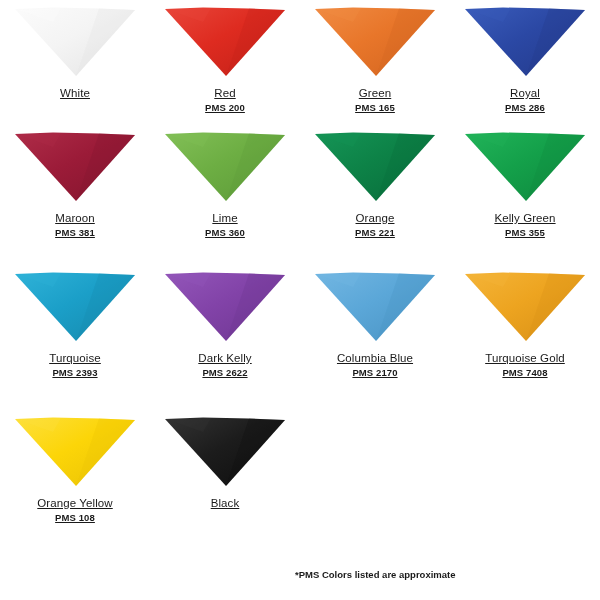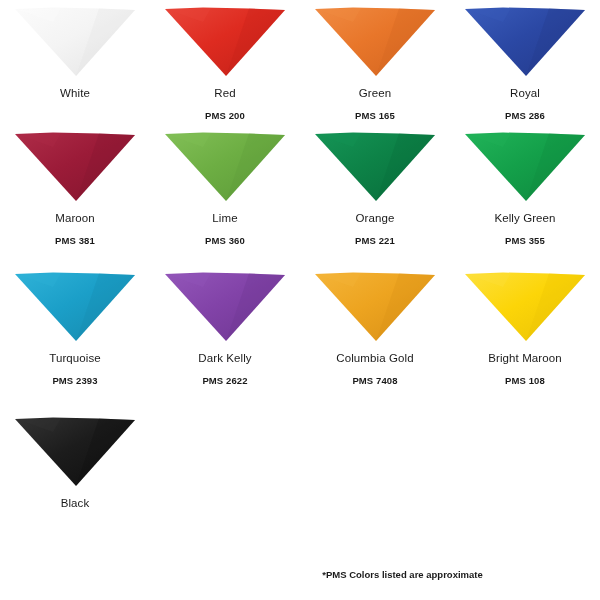--- a/index.html
+++ b/index.html
@@ -13,20 +13,21 @@
     font-family: "Liberation Sans", sans-serif;
     color: #1a1a1a;
     overflow: hidden;
   }
 
   #swatch-chart {
     width: 524px;
     height: 600px;
     position: relative;
     box-sizing: border-box;
+    text-decoration: underline;
   }
 
   .swatch-grid {
     display: grid;
     grid-template-columns: repeat(4, 150px);
     grid-template-rows: 125px 140px 145px 140px;
     width: 600px;
   }
 
   .swatch-cell {
@@ -57,31 +58,31 @@
     margin-top: 9px;
     text-align: center;
     letter-spacing: 0.1px;
     white-space: nowrap;
   }
 
   .swatch-pms {
     font-size: 9.5px;
     font-weight: 700;
     color: #1a1a1a;
-    margin-top: 11px;
+    margin-top: 3px;
     text-align: center;
     letter-spacing: 0.1px;
     white-space: nowrap;
   }
 
   .footnote {
     position: absolute;
     right: 14px;
     bottom: 18px;
-    text-align: center;
+    text-align: left;
     font-size: 9.5px;
     font-weight: 700;
     line-height: 1.45;
     color: #1a1a1a;
     width: 215px;
   }
   .footnote div {
     white-space: nowrap;
   }
 </style>
@@ -267,50 +268,68 @@
             <path d="M6,4 L48,2 L40,16 Z" fill="#9356b9" opacity="0.35"></path>
           </svg>
         </div>
         <div class="swatch-name">Dark Kelly</div>
         <div class="swatch-pms">PMS 2622</div>
       </div>
       <div class="swatch-cell">
         <div class="bandana">
           <svg viewBox="0 0 124 72" preserveAspectRatio="none">
             <defs>
+              <linearGradient id="grad12" x1="0" y1="0" x2="1" y2="1">
+                <stop offset="0%" stop-color="#72b6e2"></stop>
+                <stop offset="45%" stop-color="#5ba7d8"></stop>
+                <stop offset="100%" stop-color="#4992c2"></stop>
+              </linearGradient>
+            </defs>
+            <path d="M2,3 L40,1.5 L86,2.5 L122,4 L63,70 Z" fill="url(#grad12)"></path>
+            <path d="M86,2.5 L122,4 L63,70 Z" fill="#4992c2" opacity="0.28"></path>
+            <path d="M6,4 L48,2 L40,16 Z" fill="#72b6e2" opacity="0.35"></path>
+          </svg>
+        </div>
+        <div class="swatch-name">Columbia Blue</div>
+        <div class="swatch-pms">PMS 2170</div>
+      </div>
+      <div class="swatch-cell">
+        <div class="bandana">
+          <svg viewBox="0 0 124 72" preserveAspectRatio="none">
+            <defs>
               <linearGradient id="grad13" x1="0" y1="0" x2="1" y2="1">
                 <stop offset="0%" stop-color="#f4b438"></stop>
                 <stop offset="45%" stop-color="#eda420"></stop>
                 <stop offset="100%" stop-color="#d78f15"></stop>
               </linearGradient>
             </defs>
             <path d="M2,3 L40,1.5 L86,2.5 L122,4 L63,70 Z" fill="url(#grad13)"></path>
             <path d="M86,2.5 L122,4 L63,70 Z" fill="#d78f15" opacity="0.28"></path>
             <path d="M6,4 L48,2 L40,16 Z" fill="#f4b438" opacity="0.35"></path>
           </svg>
         </div>
-        <div class="swatch-name">Columbia Gold</div>
+        <div class="swatch-name">Turquoise Gold</div>
         <div class="swatch-pms">PMS 7408</div>
       </div>
       <div class="swatch-cell">
         <div class="bandana">
           <svg viewBox="0 0 124 72" preserveAspectRatio="none">
             <defs>
               <linearGradient id="grad14" x1="0" y1="0" x2="1" y2="1">
                 <stop offset="0%" stop-color="#fde03c"></stop>
                 <stop offset="45%" stop-color="#fcd508"></stop>
                 <stop offset="100%" stop-color="#e8c105"></stop>
               </linearGradient>
             </defs>
             <path d="M2,3 L40,1.5 L86,2.5 L122,4 L63,70 Z" fill="url(#grad14)"></path>
             <path d="M86,2.5 L122,4 L63,70 Z" fill="#e8c105" opacity="0.28"></path>
             <path d="M6,4 L48,2 L40,16 Z" fill="#fde03c" opacity="0.35"></path>
           </svg>
         </div>
-        <div class="swatch-name">Bright Maroon</div>
+        <div class="swatch-name">Orange Yellow</div>
         <div class="swatch-pms">PMS 108</div>
       </div>
       <div class="swatch-cell">
         <div class="bandana">
           <svg viewBox="0 0 124 72" preserveAspectRatio="none">
             <defs>
               <linearGradient id="grad15" x1="0" y1="0" x2="1" y2="1">
                 <stop offset="0%" stop-color="#333333"></stop>
                 <stop offset="45%" stop-color="#1c1c1c"></stop>
                 <stop offset="100%" stop-color="#0d0d0d"></stop>

